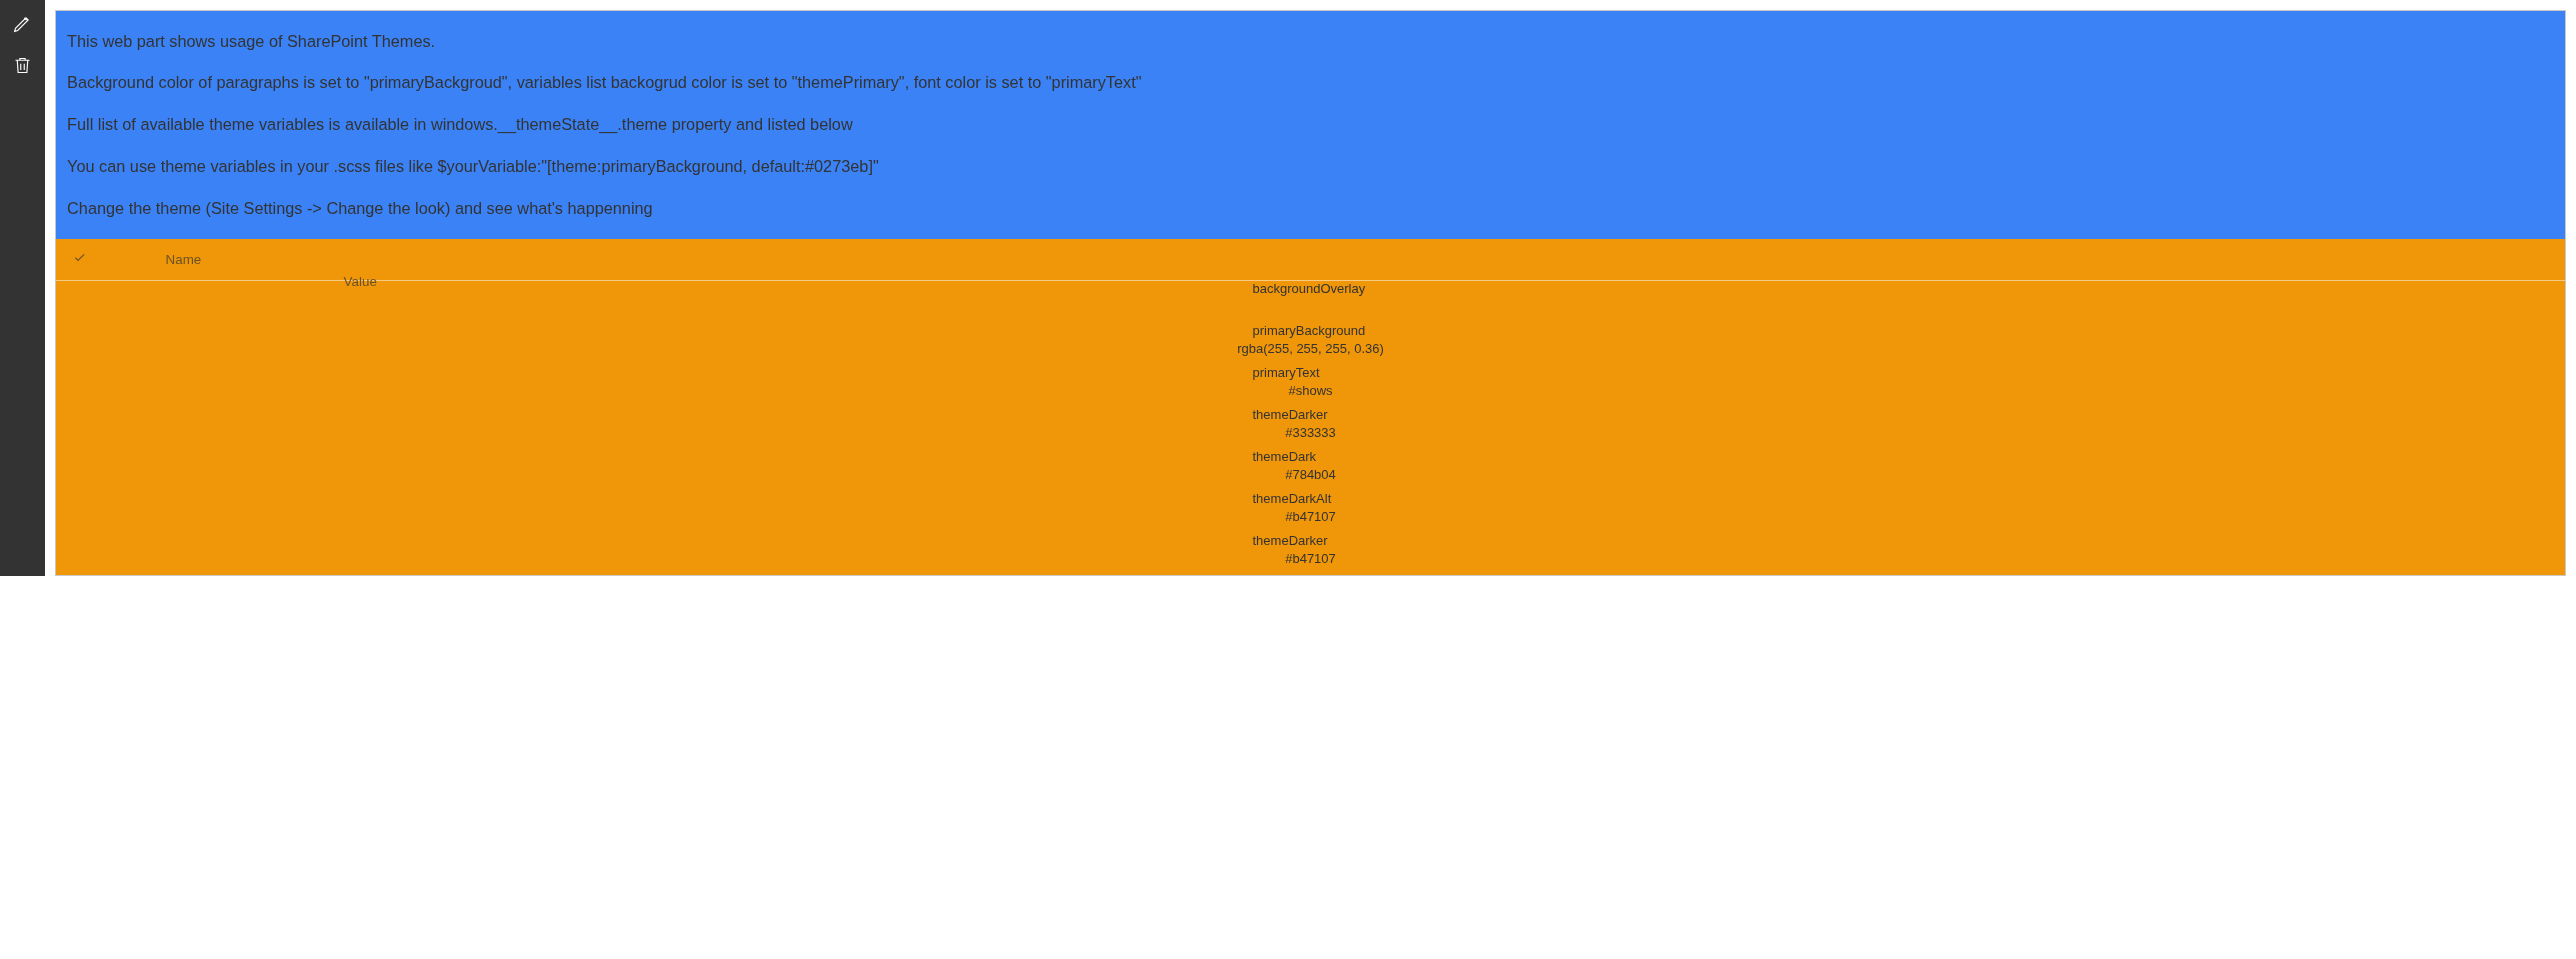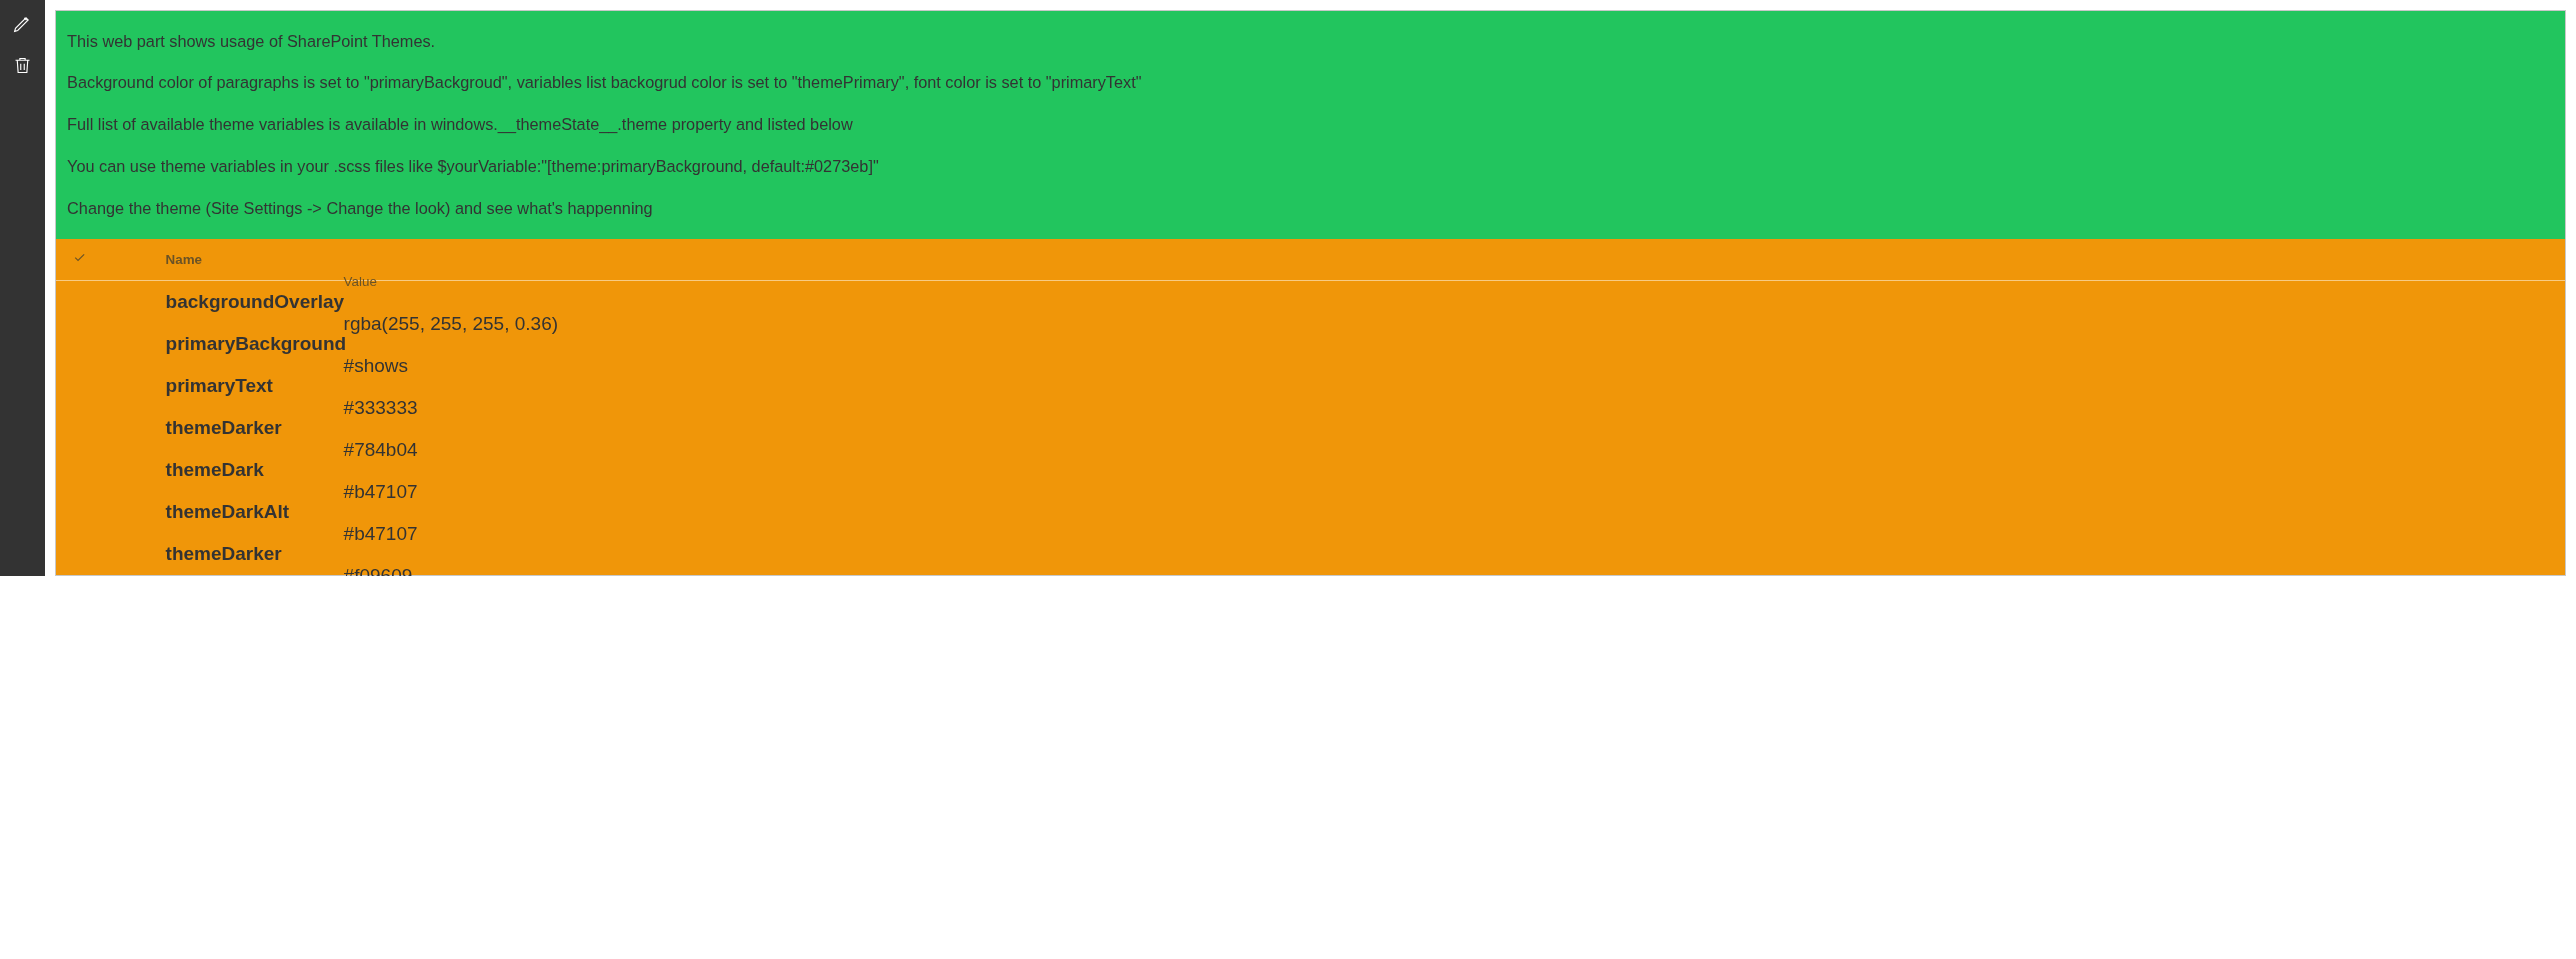--- a/index.html
+++ b/index.html
@@ -36,21 +36,21 @@
       width: 21px;
       height: 21px;
       stroke: #ffffff;
       fill: none;
       stroke-width: 1.3;
     }
     .main {
       flex: 1;
       margin: 9.6px 9.6px 0 9.6px;
       border: 1px solid #c8c8c8;
-      background: #22c55e;
+      background: #3b82f6;
     }
     .description {
       padding: 0 11.5px;
     }
     .description p {
       margin: 19px 0;
       font-size: 16.3px;
       line-height: 1.4;
       color: #333333;
     }
@@ -75,34 +75,34 @@
     .col-check svg {
       width: 13.4px;
       height: 13.4px;
       stroke: #6b5326;
       stroke-width: 2;
       fill: none;
     }
     .col-name {
       width: 240px;
       padding-left: 0;
-      font-weight: bold;
     }
     .col-value {
       flex: 1;
       padding-left: 0;
       margin-top: 45px;
     }
     .table-body {}
     .table-row {
       display: flex;
       align-items: center;
       height: 42px;
-      font-size: 19px;
+      font-size: 13px;
       color: #333333;
+      flex-direction: column;
     }
     .table-row .col-check {
       width: 48px;
     }
     .table-row .col-name {
       width: 240px;
       padding-left: 62px;
     }
     .table-row .col-value {
       flex: 1;

